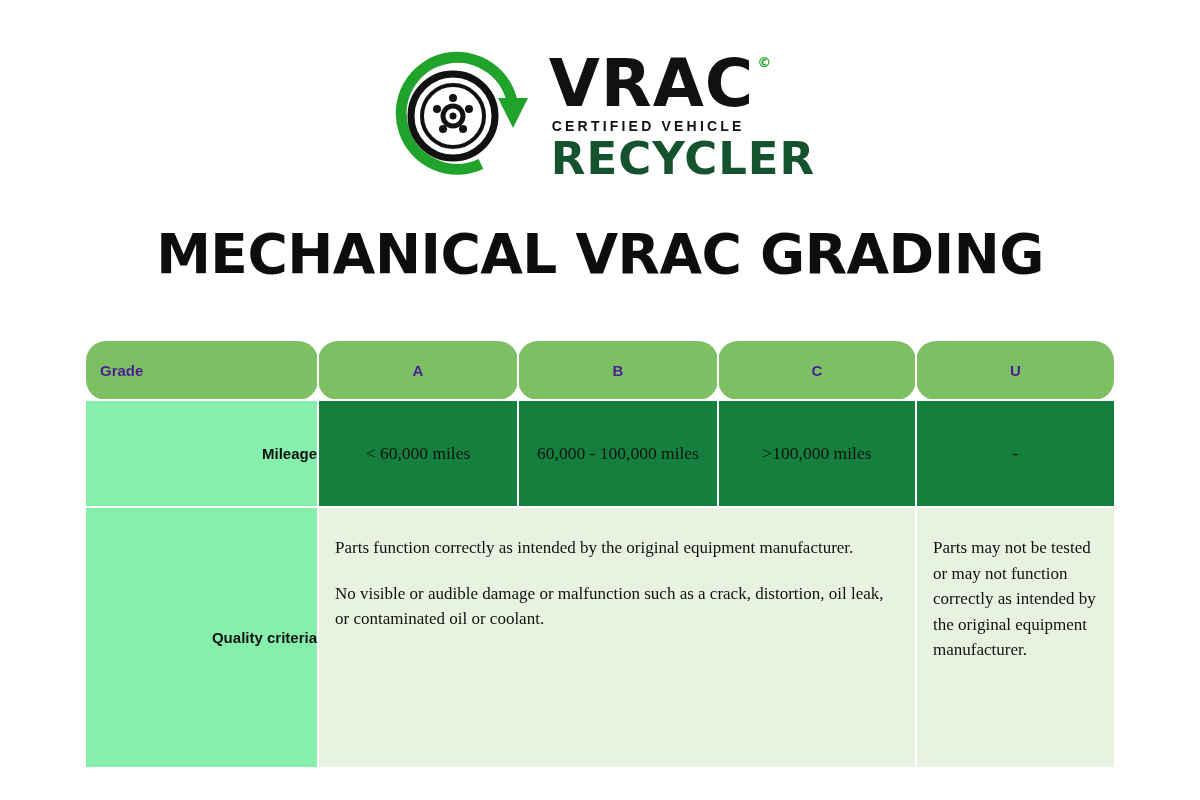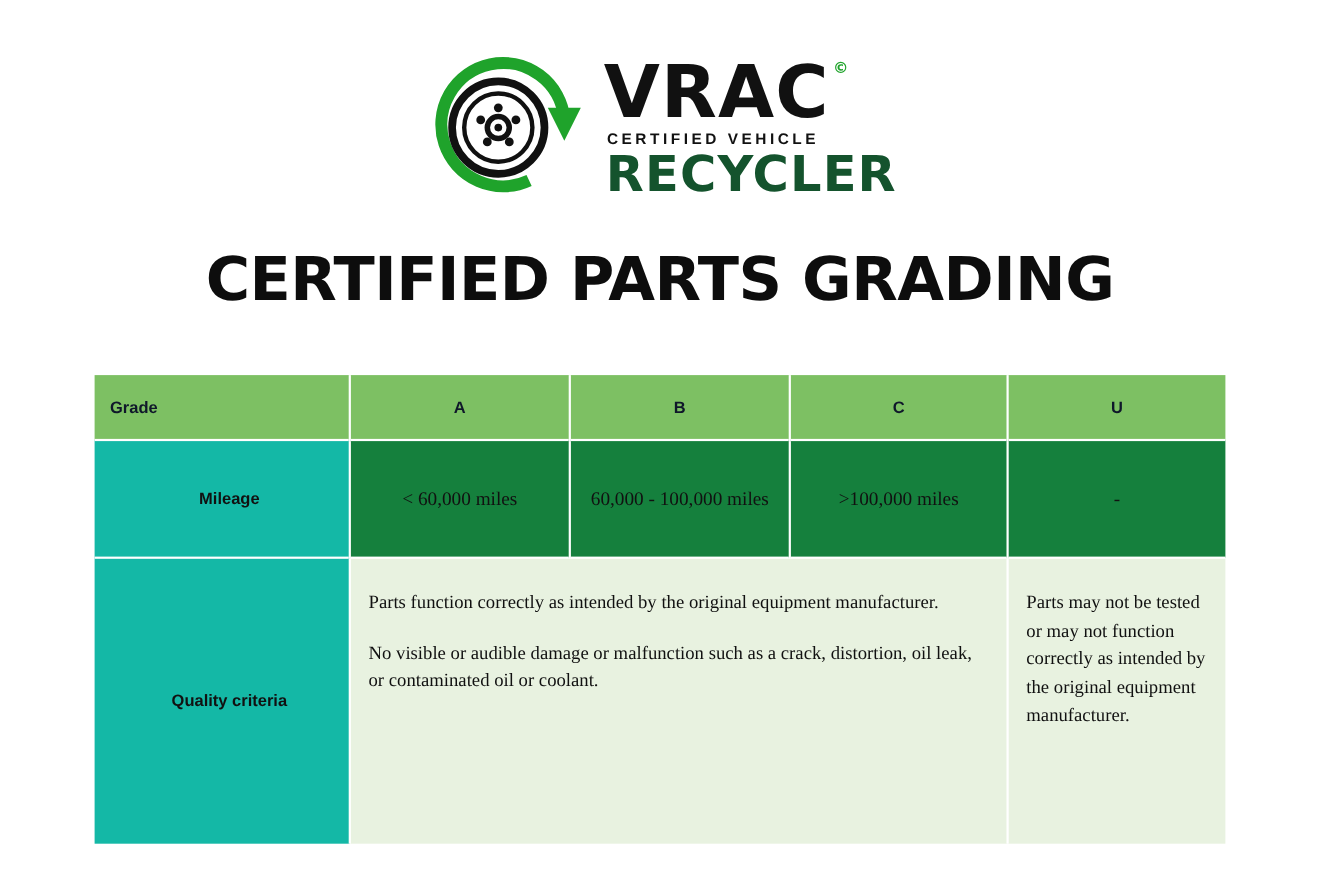--- a/index.html
+++ b/index.html
@@ -109,37 +109,38 @@
   .grade-table td {
     vertical-align: middle;
     padding: 0;
   }
   .hdr-row td {
     background: #7dc063;
     height: 58px;
     font-family: "Liberation Sans", sans-serif;
     font-weight: bold;
     font-size: 15px;
-    color: #0f172a;
+    color: #4c1d95;
     text-align: center;
     border-right: 2px solid #ffffff;
+    border-radius: 20px;
   }
   .hdr-row td:last-child { border-right: none; }
   .hdr-row td.rowlabel {
     text-align: left;
     padding-left: 14px;
   }
 
   .rowlabel-cell {
-    background: #14b8a6;
+    background: #86efac;
     font-family: "Liberation Sans", sans-serif;
     font-weight: bold;
     font-size: 15px;
     color: #111111;
-    text-align: center;
+    text-align: right;
     padding-left: 14px !important;
     border-right: 2px solid #ffffff;
     border-top: 2px solid #ffffff;
   }
 
   .mileage-row td.data {
     background: #15803d;
     height: 105px;
     text-align: center;
     font-family: "Liberation Serif", serif;
@@ -202,21 +203,21 @@
         <div class="logo-vrac">
           <span>VRAC</span>
           <span class="logo-copy">©</span>
         </div>
         <div class="logo-sub">CERTIFIED VEHICLE</div>
         <div class="logo-rec">RECYCLER</div>
       </div>
     </div>
   </div>
 
-  <div class="main-title">CERTIFIED PARTS GRADING</div>
+  <div class="main-title">MECHANICAL VRAC GRADING</div>
 
   <table class="grade-table">
     <colgroup>
       <col style="width:232px">
       <col style="width:200px">
       <col style="width:200px">
       <col style="width:198px">
       <col style="width:198px">
     </colgroup>
     <tbody>

